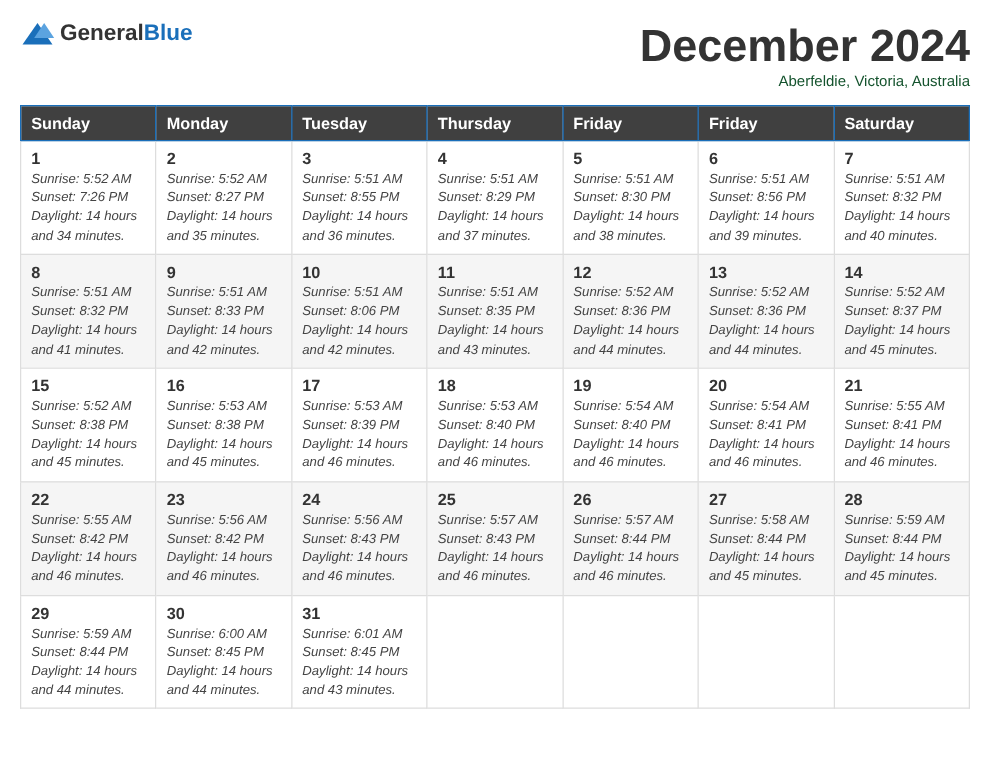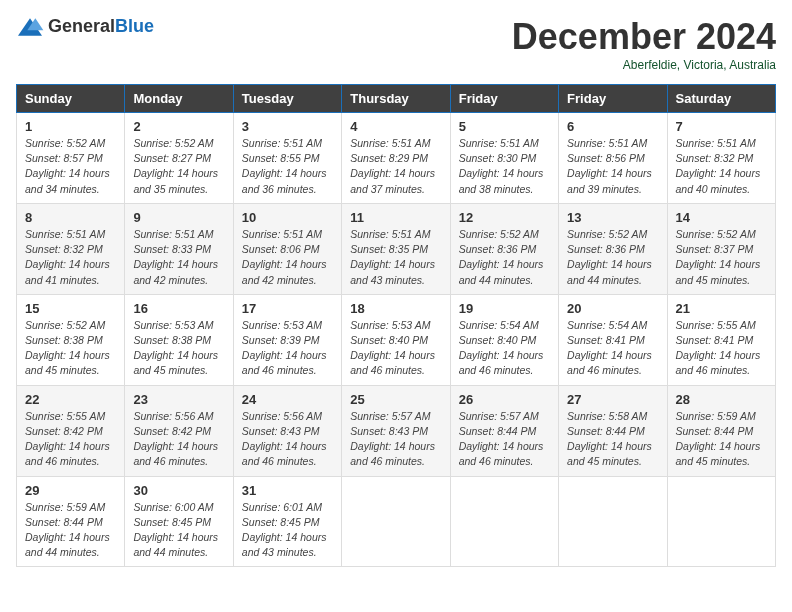--- a/index.html
+++ b/index.html
@@ -118,21 +118,21 @@
         <th>Thursday</th>
         <th>Friday</th>
         <th>Friday</th>
         <th>Saturday</th>
       </tr>
   </thead>
   <tbody id="calendar-body">
   <tr>
         <td>
           <span class="day-number">1</span>
-          <div class="day-info"><span>Sunrise: 5:52 AM</span><br><span>Sunset: 8:57 PM</span><br><span>Daylight: 14 hours</span><br><span>and 34 minutes.</span></div>
+          <div class="day-info"><span>Sunrise: 5:52 AM</span><br><span>Sunset: 7:26 PM</span><br><span>Daylight: 14 hours</span><br><span>and 34 minutes.</span></div>
         </td>
         <td>
           <span class="day-number">2</span>
           <div class="day-info"><span>Sunrise: 5:52 AM</span><br><span>Sunset: 8:27 PM</span><br><span>Daylight: 14 hours</span><br><span>and 35 minutes.</span></div>
         </td>
         <td>
           <span class="day-number">3</span>
           <div class="day-info"><span>Sunrise: 5:51 AM</span><br><span>Sunset: 8:55 PM</span><br><span>Daylight: 14 hours</span><br><span>and 36 minutes.</span></div>
         </td>
         <td>

